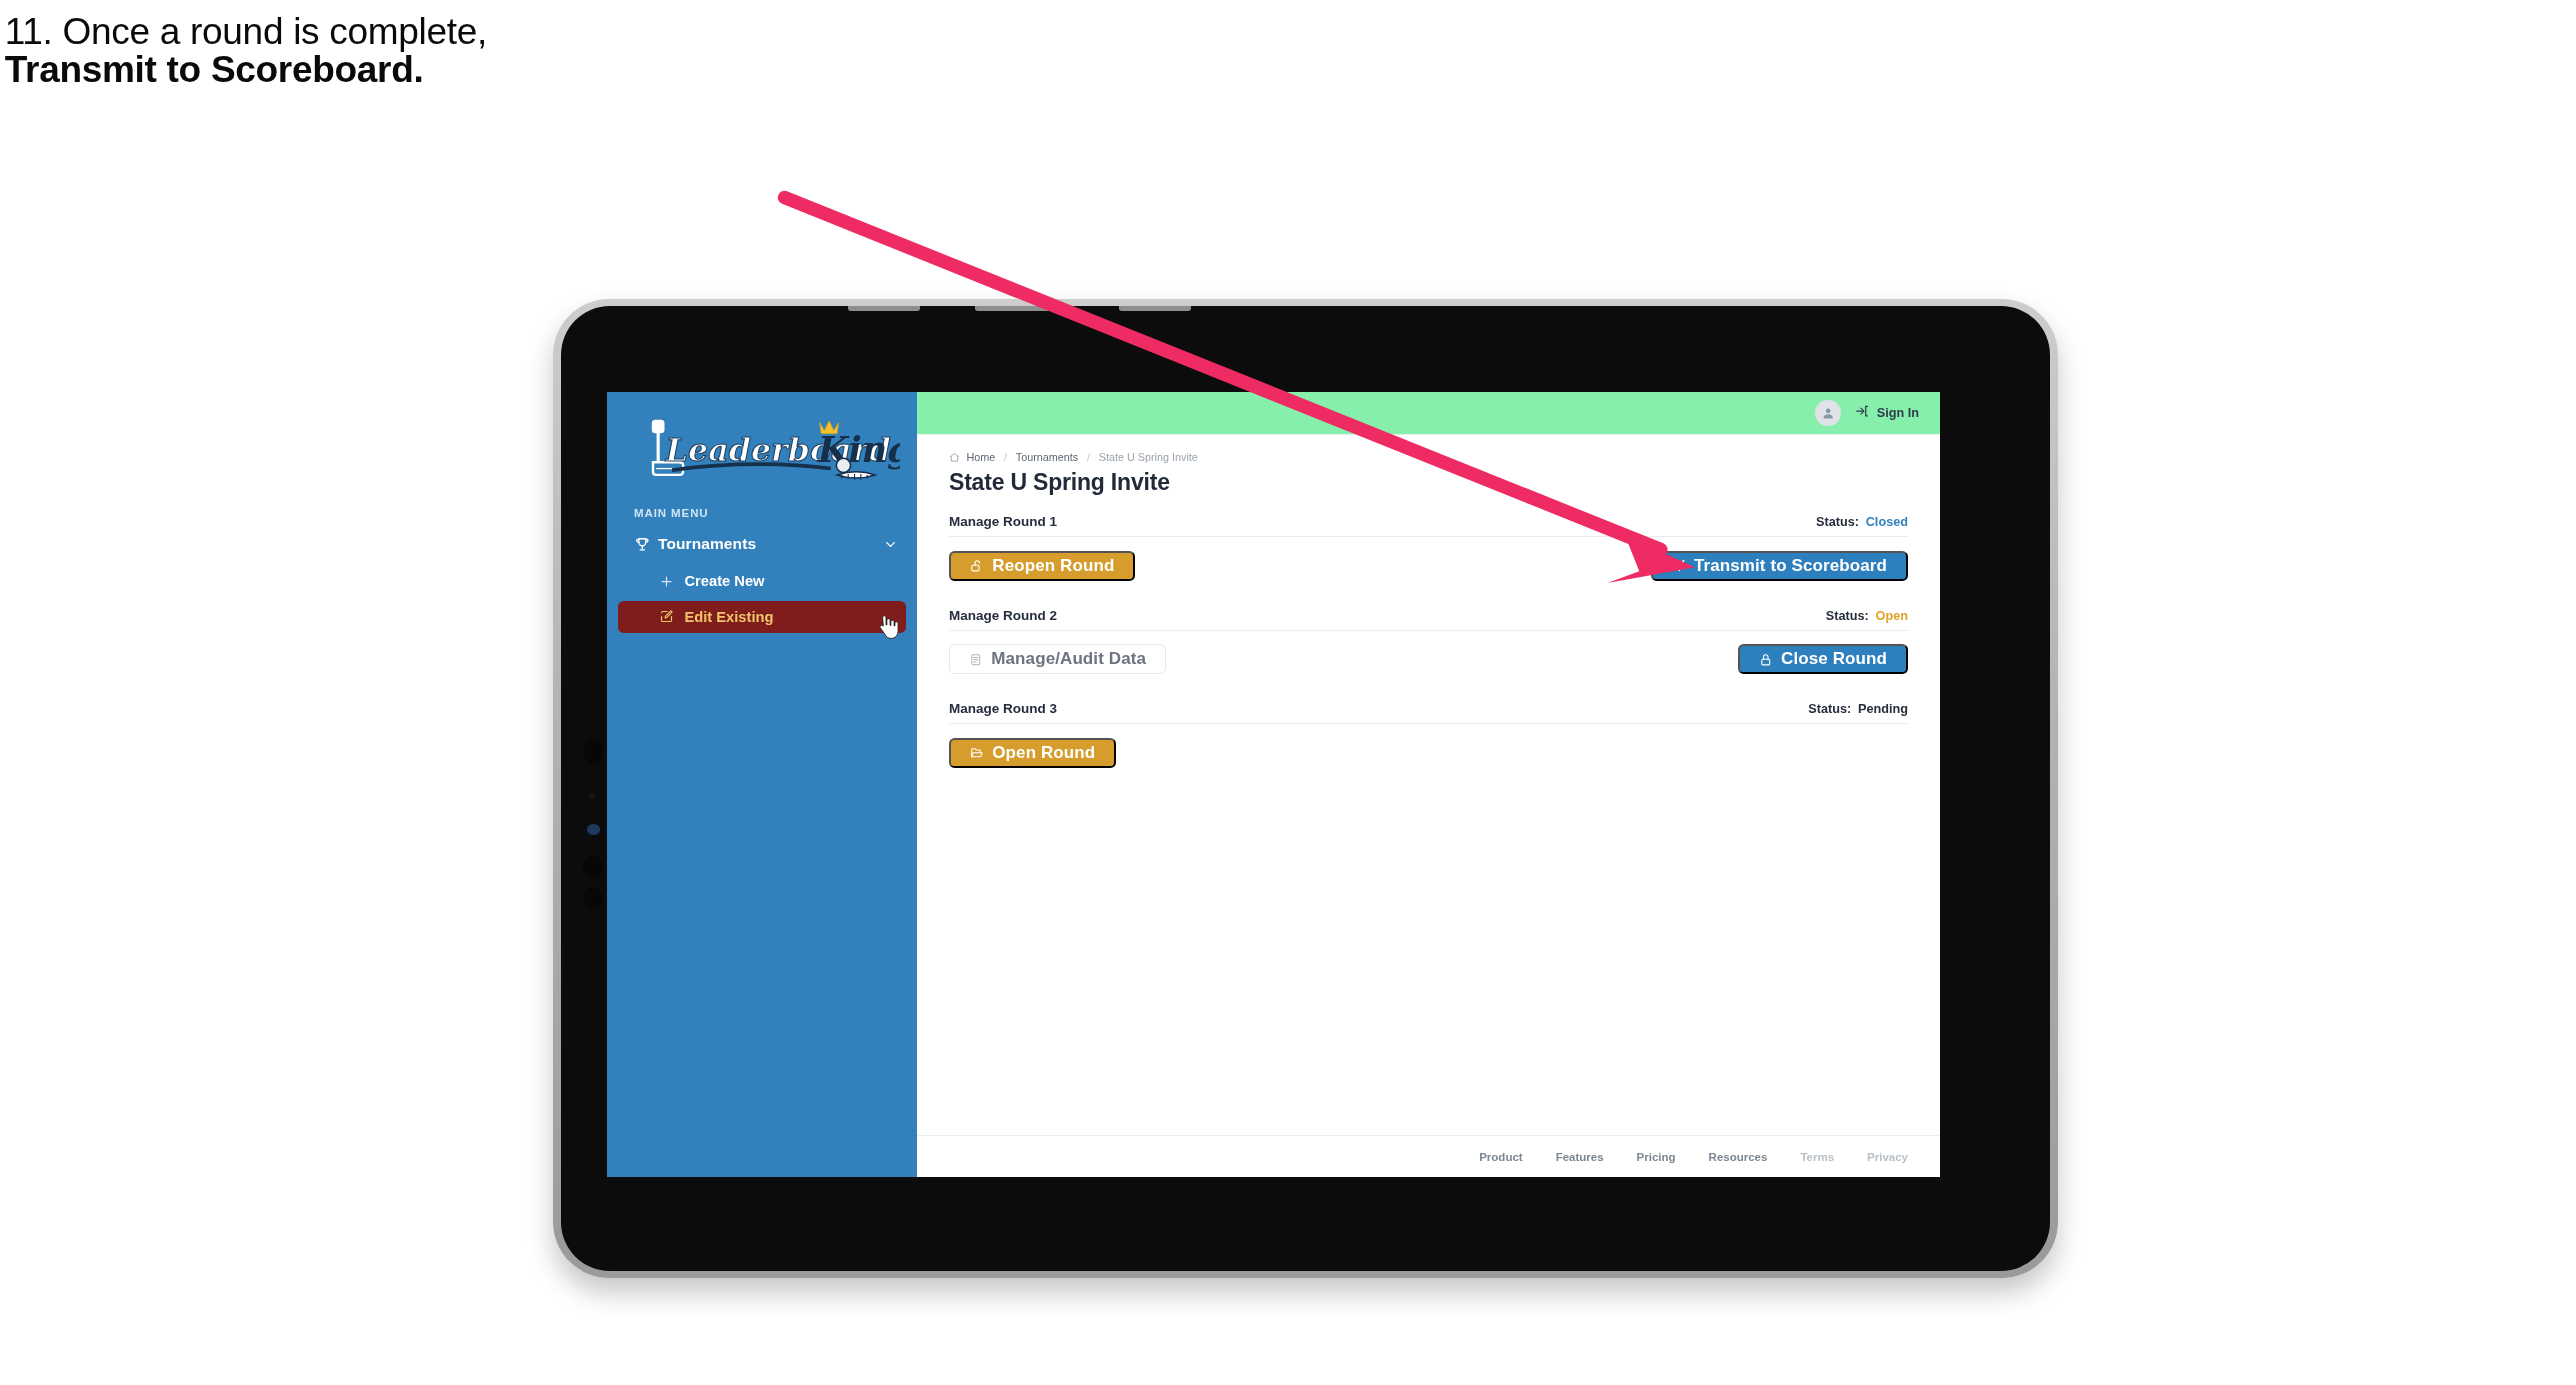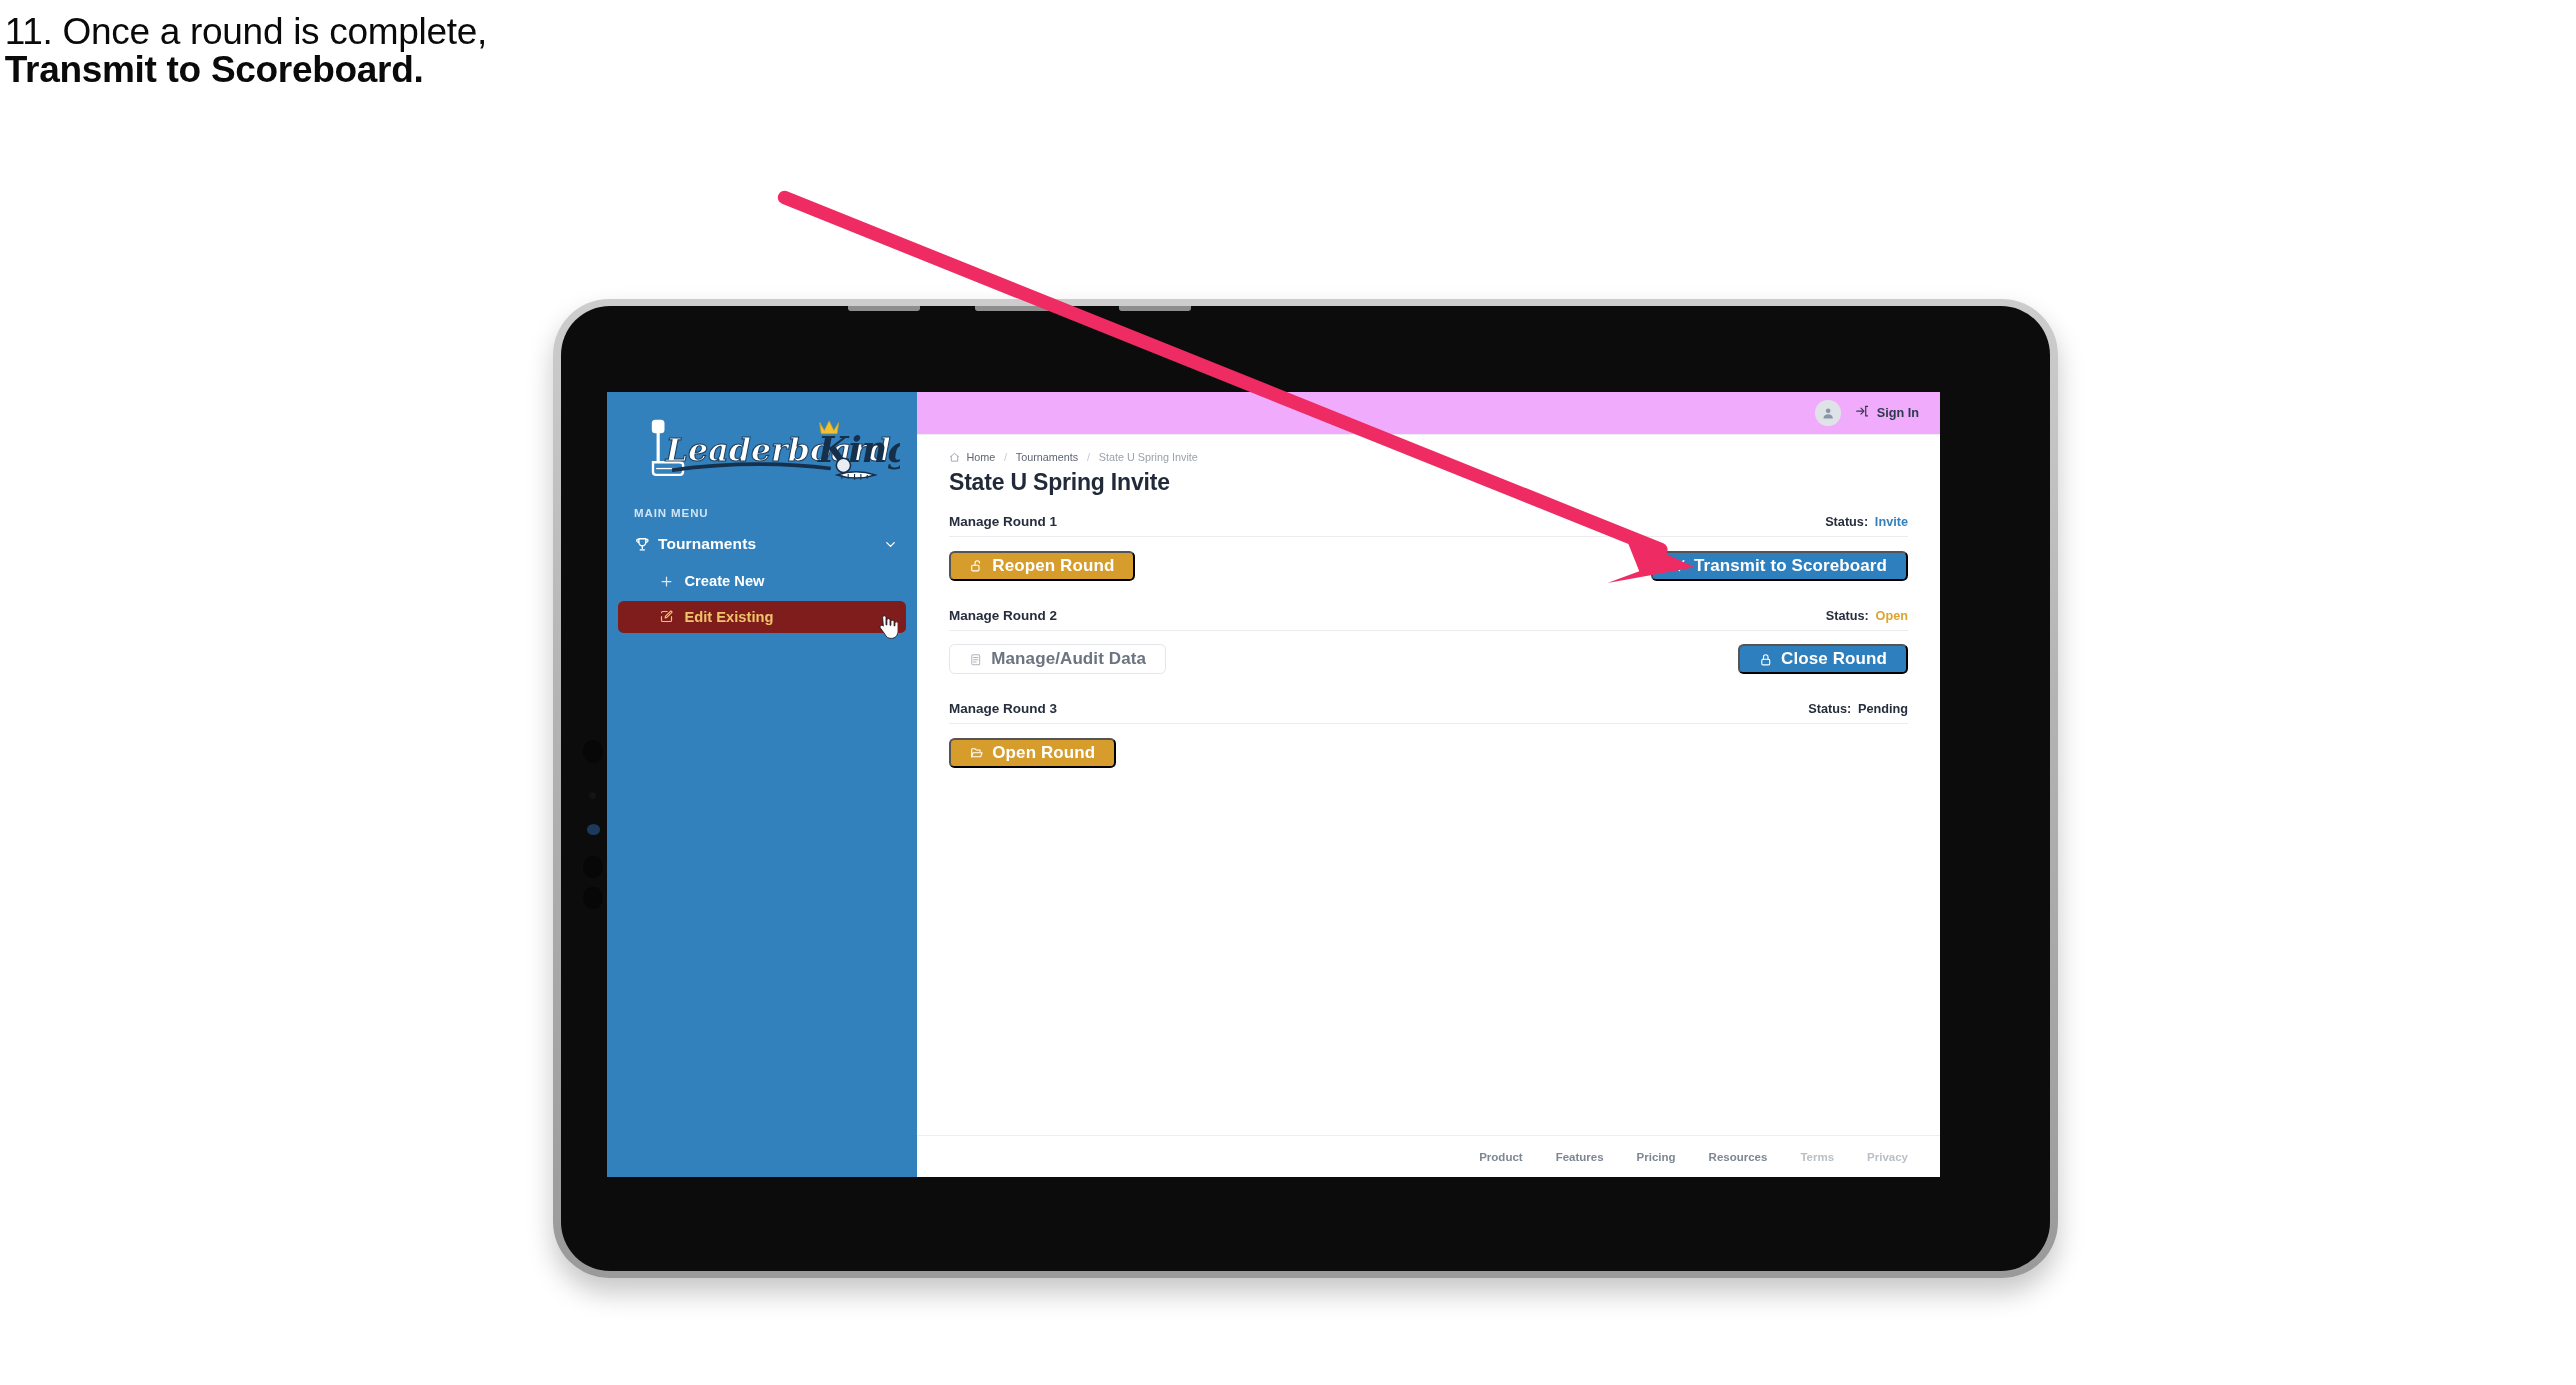--- a/index.html
+++ b/index.html
@@ -152,21 +152,21 @@
     min-width: 0;
     background: #ffffff;
   }
   #topbar {
     height: 42px;
     display: flex;
     align-items: center;
     justify-content: flex-end;
     padding-right: 21px;
     border-bottom: 0.8px solid #eceef1;
-    background: #f0abfc;
+    background: #86efac;
   }
   #avatar {
     width: 25.5px; height: 25.5px;
     border-radius: 50%;
     background: #dfe3e8;
     display: flex; align-items: center; justify-content: center;
     margin-right: 14.3px;
   }
   #avatar svg { width: 14.3px; height: 14.3px; }
   .signin-wrap {
@@ -411,21 +411,21 @@
           <span class="crumb last">State U Spring Invite</span>
         </div>
 
         <h1 id="page-title">State U Spring Invite</h1>
 
         <div class="round-block">
           <div class="round-head">
             <span class="round-title">Manage Round 1</span>
             <span class="round-status">
               <span>Status:</span>
-              <span class="val st-closed">Invite</span>
+              <span class="val st-closed">Closed</span>
             </span>
           </div>
           <div class="round-actions">
             <button class="btn btn-gold">
               <span class="bico">
                 <svg viewBox="0 0 24 24" fill="none" stroke="#ffffff" stroke-width="2" stroke-linecap="round" stroke-linejoin="round">
                   <rect x="3" y="11" width="13" height="10" rx="2"></rect>
                   <path d="M9 11V7a4 4 0 0 1 8 0"></path>
                 </svg>
               </span>

